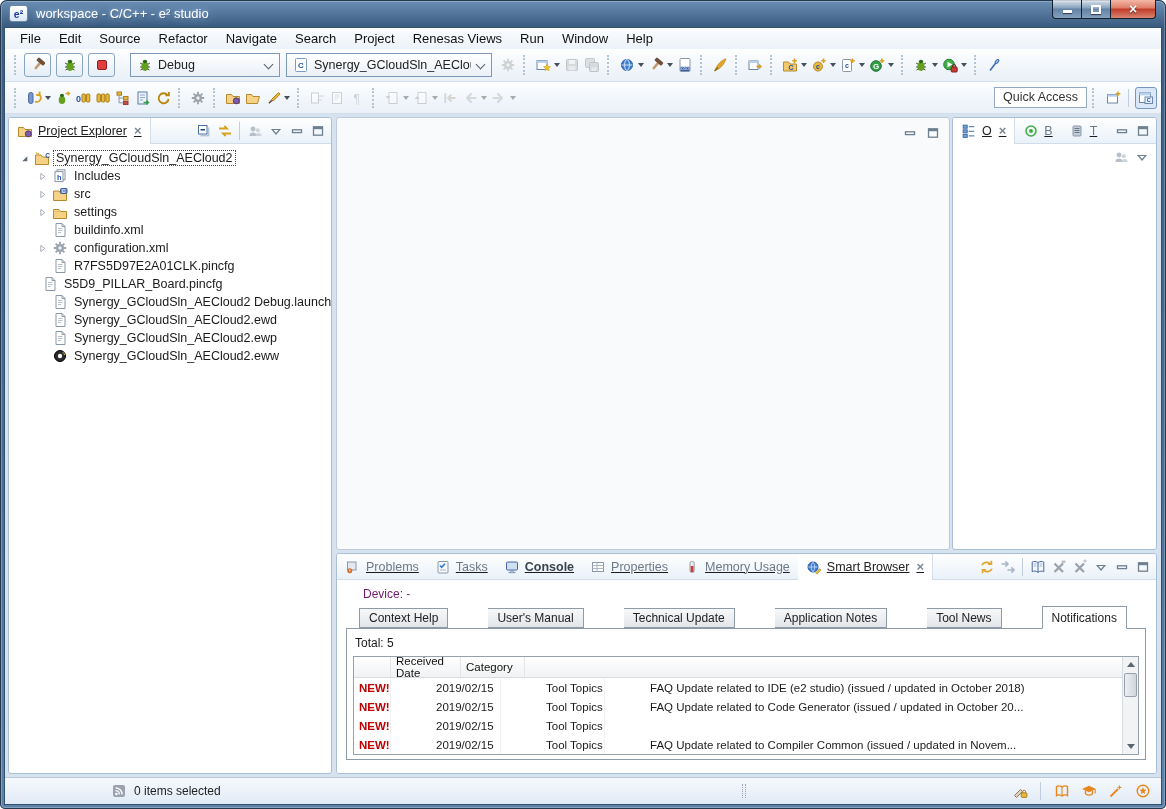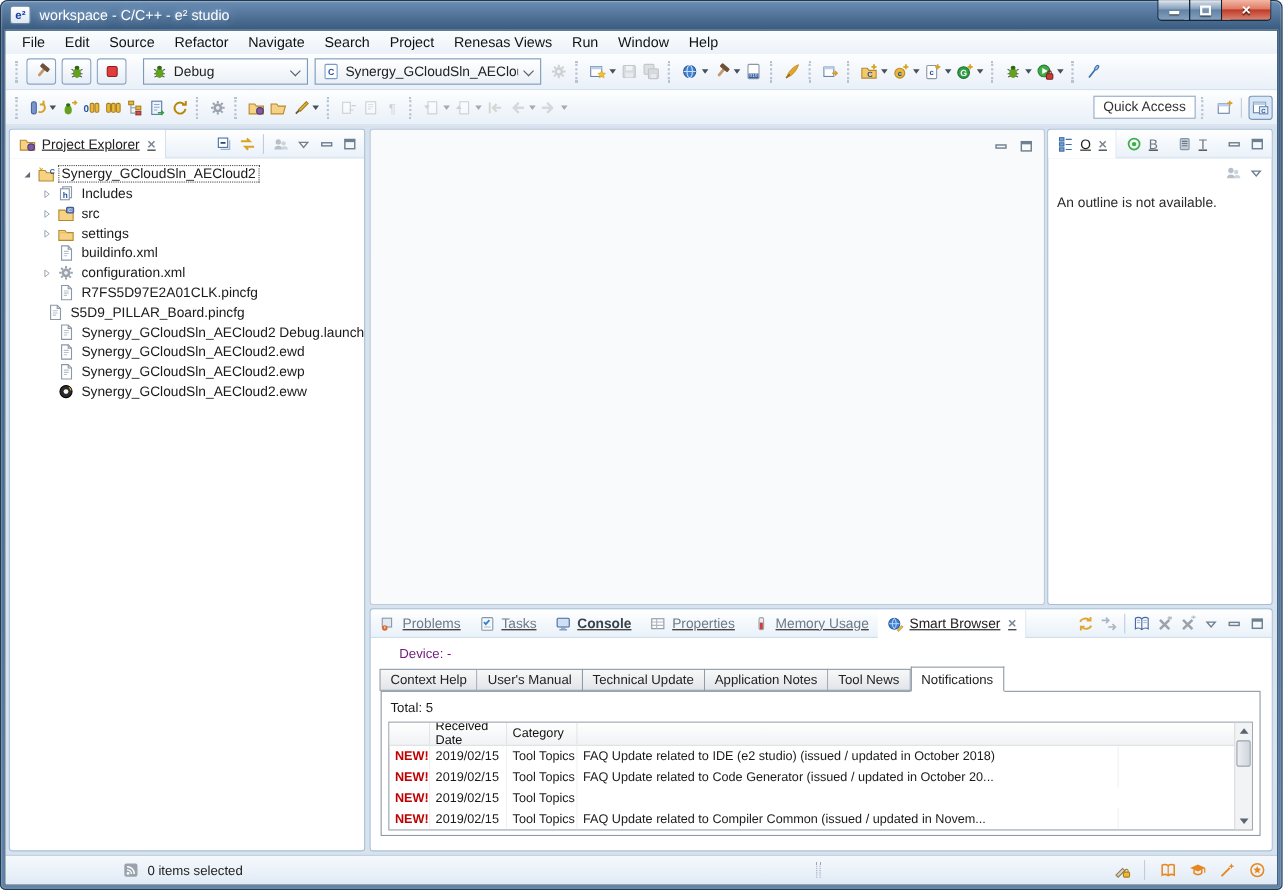--- a/index.html
+++ b/index.html
@@ -89,33 +89,33 @@
   
   .corner { position:absolute; top:5px; right:6px; display:flex; gap:2px; }
 
   
   .ol-tools { display:flex; justify-content:flex-end; padding:3px 4px 0; }
   .ol-msg { padding:10px 8px; font-size:12.5px; color:#2b2b2b; }
 
   
   .bbody { position:absolute; left:0; right:0; top:27px; bottom:0; background:#fff; overflow:hidden; }
   .device { margin:6px 0 5px 26px; font-size:12px; color:#701a75; }
-  .wtabs { display:flex; align-items:flex-end; margin-left:8px; position:relative; z-index:2; }
+  .wtabs { display:flex; align-items:flex-end; margin-left:22px; position:relative; z-index:2;gap:40px; }
   .wtab { height:20px; padding:2px 9px 0; border:1px solid #8e9aa5; border-left:none; font-size:12px;
           background:linear-gradient(#f7f8f9,#e2e5e9); color:#222; }
   .wtab:first-child { border-left:1px solid #8e9aa5; }
   .wtab.act { height:23px; background:#fff; border-left:1px solid #8e9aa5; border-bottom:1px solid #fff;
               margin-bottom:-1px; padding-top:4px; }
   .wpane { margin:0 10px 0 9px; border:1px solid #8e9aa5; background:#fff; height:132px; position:relative; }
   .total { margin:7px 0 6px 8px; font-size:12px; }
   .ntable { margin:0 6px; border:1px solid #98a1ab; position:relative; height:99px; overflow:hidden;
             font-size:11.5px; }
   .thdr { display:flex; height:21px; background:linear-gradient(#ffffff,#f1f2f4); border-bottom:1px solid #d8dce1; }
   .th { display:flex; align-items:center; padding:0 5px; border-right:1px solid #e2e5e9; color:#111; }
-  .tr { display:flex; height:19px; align-items:flex-end; }
+  .tr { display:flex; height:19px; align-items:flex-end;gap:40px; }
   .td { padding:0 5px; white-space:nowrap; overflow:hidden; border-right:1px solid #f0f1f3; height:100%;
         display:flex; align-items:center; }
   .c0 { width:37px; flex:none; } .c1 { width:70px; flex:none; } .c2 { width:64px; flex:none; }
   .c3 { width:492px; flex:none; } .c4 { flex:1; border-right:none; }
   .newbadge { color:#c00000; font-weight:bold; }
   .vscroll { position:absolute; top:0; right:0; bottom:0; width:16px; background:#f2f3f5; border-left:1px solid #d8dce1; }
   .sarr { position:absolute; left:0; right:0; height:15px; display:flex; align-items:center; justify-content:center; }
   .sarr.up { top:0; } .sarr.dn { bottom:0; }
   .tri-u { width:0;height:0;border-left:4px solid transparent;border-right:4px solid transparent;border-bottom:5px solid #5a6470; }
   .tri-d { width:0;height:0;border-left:4px solid transparent;border-right:4px solid transparent;border-top:5px solid #5a6470; }
@@ -876,21 +876,20 @@
               </span>
             </span>
             <span class="hbtn">
               <span class="icon ">
                 <svg viewBox="0 0 16 16">
                   <path d="M4.2 6.5 h7.6 L8 11z" fill="none" stroke="#6e7f8f" stroke-width="1.2"></path>
                 </svg>
               </span>
             </span>
           </div>
-        <div class="ol-msg">An outline is not available.</div>
       </div>
 
       <div class="panel bottomp">
         <div class="phead" id="bt-head">
             <span class="vtab">
               <span class="icon ">
                 <svg viewBox="0 0 16 16">
                   <rect x="2.5" y="3" width="8.5" height="8" fill="#e3e9f0" stroke="#8a97a8"></rect>
                   <circle cx="4.8" cy="11.8" r="2.5" fill="#d96a2b"></circle>
                   <rect x="4.4" y="10.4" width="0.9" height="2" fill="#fff"></rect>

